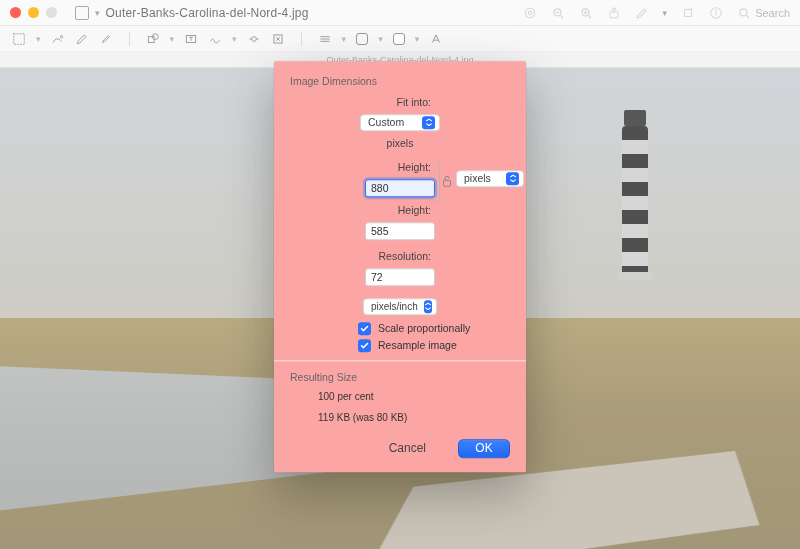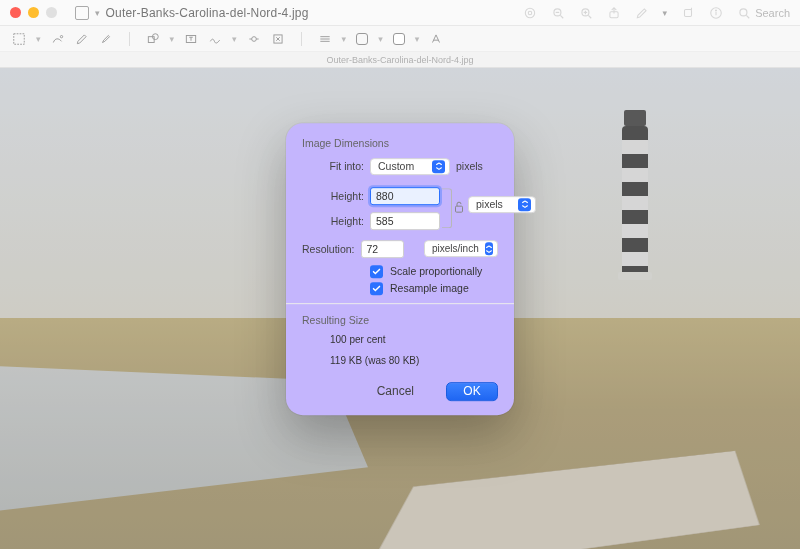--- a/index.html
+++ b/index.html
@@ -124,30 +124,30 @@
     }
 
     
     .backdrop {
       position: absolute; inset: 0;
     }
     .dialog {
       position: absolute;
       left: 50%; top: 50%;
       transform: translate(-50%, -52%);
-      width: 228px;
-      background: #c4b5fd;
-      border-radius: 17px;
+      width: 252px;
+      background: #fca5a5;
+      border-radius: 2px;
       box-shadow: 0 20px 50px rgba(0,0,0,0.28), 0 0 0 1px rgba(0,0,0,0.05);
       padding: 14px 16px 14px 16px;
       color: #444;
     }
     .section-title { font-size: 10.5px; color: #666; margin-bottom: 9px; }
 
-    .row { display: flex; align-items: center; gap: 6px; margin-bottom: 7px; }
+    .row { display: flex; align-items: center; gap: 6px; margin-bottom: 7px; flex-direction: column; }
     .row .label { width: 62px; text-align: right; font-size: 10.5px; color: #444; }
     .select {
       display: inline-flex; align-items: center; justify-content: space-between;
       height: 17px; padding: 0 4px 0 7px;
       border: 1px solid #d7d7d7; border-radius: 4px;
       background: #fff; font-size: 10.5px;
       gap: 6px;
     }
     .select.blue-end {}
     .select .sel-caret {

